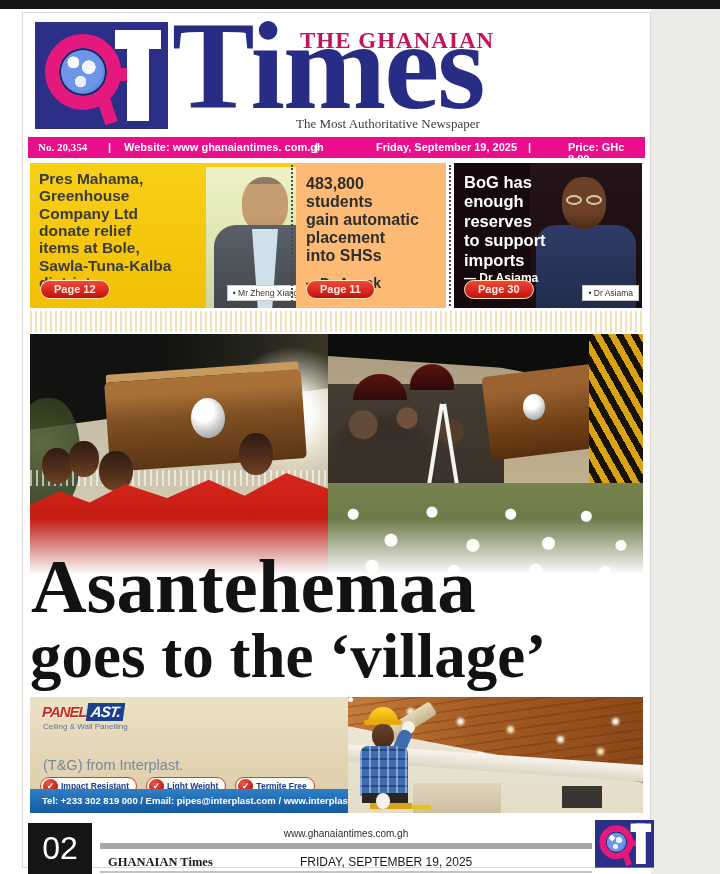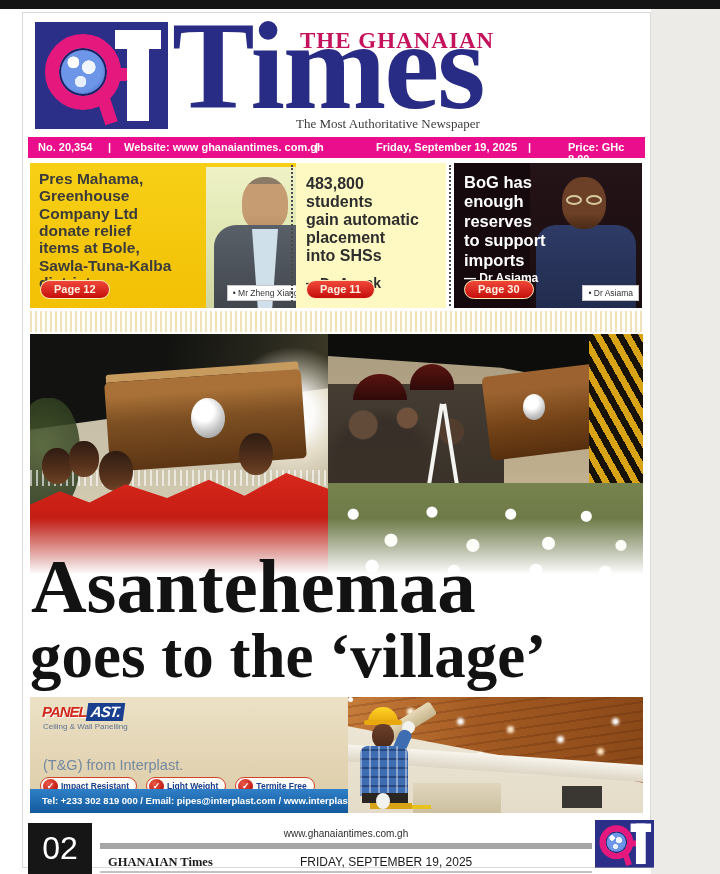--- a/index.html
+++ b/index.html
@@ -40,29 +40,29 @@
   .kicker { left:300px; top:28px; width:300px; font-family:"Liberation Serif", serif;
             font-weight:bold; font-size:23px; letter-spacing:1px; color:#c5125c; }
   .paper-title { left:172px; top:4px; font-family:"Liberation Serif", serif; font-weight:bold;
                  font-size:124px; line-height:1.02; color:#282c84; letter-spacing:-2px; }
   .tagline { left:296px; top:116px; font-size:13px; color:#3d3d3d;font-family:Liberation Serif, serif; }
 
   
   .info-bar { left:28px; top:137px; width:617px; height:21px; background:#ea0d8c;
               color:#fff; font-size:11px; font-weight:bold; }
   .info-bar span { position:absolute; top:4px; }
-  .ib-no { left:10px; }  .ib-sep1 { left:80px; }
+  .ib-no { left:10px;font-family:Liberation Serif, serif; }  .ib-sep1 { left:80px; }
   .ib-web { left:96px; } .ib-sep2 { left:287px; }
   .ib-date { left:348px; } .ib-sep3 { left:500px; }
   .ib-price { left:540px; }
 
   
   .teaser { top:163px; height:145px; overflow:hidden; }
   .t1 { left:30px; width:296px; background:linear-gradient(180deg,#f7d016 0%,#f2c005 100%); }
-  .t2 { left:296px; width:150px; background:#fef9c3; }
+  .t2 { left:296px; width:150px; background:#fdba74; }
   .t3 { left:454px; width:188px; background:#15090d; }
   .t-sep { top:165px; height:141px; width:0; border-left:2px dotted #4a4a4a; }
   .t-sep1 { left:290.5px; } .t-sep2 { left:449px; }
   .t-head { font-weight:bold; line-height:1.12; color:#3b3b3b; }
   .t1 .t-head { position:absolute; left:9px; top:7px; font-size:15.5px; }
   .t2 .t-head { position:absolute; left:10px; top:12px; font-size:16px; color:#2e2e2e; }
   .t3 .t-head { position:absolute; left:10px; top:10px; font-size:16.5px; color:#fff; line-height:1.18; }
   .t2 .t-by { position:absolute; left:10px; top:112px; font-size:14px; font-weight:bold; color:#2e2e2e; }
   .t3 .t-by { position:absolute; left:10px; top:108px; font-size:12px; font-weight:bold; color:#fff; }
   .page-pill { position:absolute; left:10px; bottom:9px; padding:2px 13px 3px;

